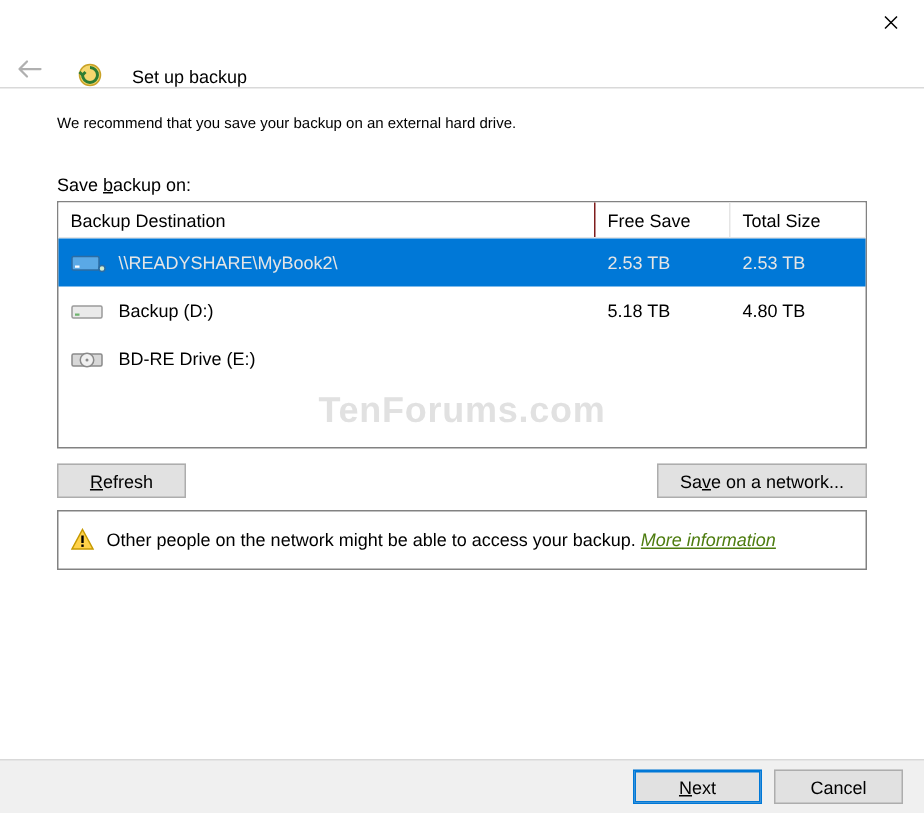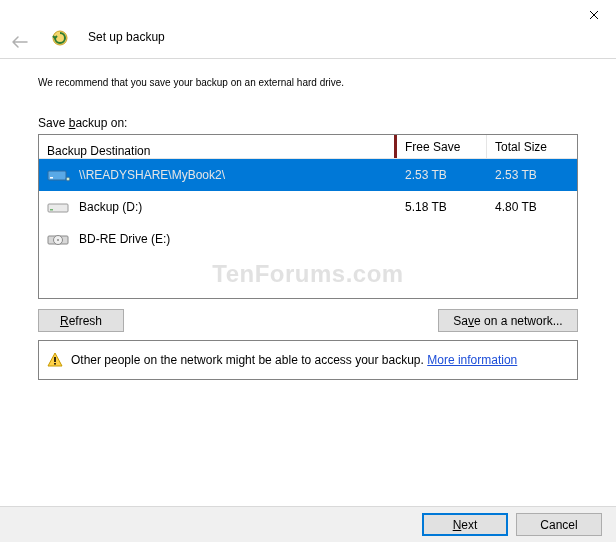--- a/index.html
+++ b/index.html
@@ -23,21 +23,21 @@
   }
   .tb-close {
     width: 45px; height: 30px;
     display: flex; align-items: center; justify-content: center;
     color: #000;
   }
   .tb-close svg { width: 10px; height: 10px; }
   .header-row {
     height: 28px;
     display: flex;
-    align-items: flex-start;
+    align-items: flex-end;
     padding: 0 8px;
     gap: 20px;
   }
   .back-arrow {
     width: 24px; height: 24px;
     display:flex; align-items:center; justify-content:center;
     color:#b0b0b0;
   }
   .back-arrow svg { width: 18px; height: 14px; }
   .app-icon { width: 16px; height: 16px; }
@@ -65,21 +65,21 @@
   }
   .list-header {
     display:flex;
     height: 24px;
     font-size: 12px;
     align-items: center;
     border-bottom: 1px solid #e5e5e5;
     background: #fff;
   }
   .col { padding: 0 8px; }
-  .col-dest { flex: 1; border-right: 3px solid #7f1d1d; height:100%; display:flex; align-items:flex-end;}
+  .col-dest { flex: 1; border-right: 1px solid #7f1d1d; height:100%; display:flex; align-items:center;}
   .col-free { width: 90px; border-right: 1px solid #e5e5e5; height:100%; display:flex; align-items:center;}
   .col-total { width: 90px; height:100%; display:flex; align-items:center;}
   .row {
     display:flex; align-items:center;
     height: 32px;
     font-size: 12px;
   }
   .row .rc-dest { flex:1; display:flex; align-items:center; gap:8px; padding:0 8px;}
   .row .rc-free { width:90px; padding:0 8px;}
   .row .rc-total { width:90px; padding:0 8px;}
@@ -105,21 +105,21 @@
     border: 1px solid #828282;
     height: 40px;
     margin-top: 8px;
     display:flex;
     align-items:center;
     padding: 0 8px;
     gap: 8px;
     font-size: 12px;
   }
   .warn-icon { width:16px; height:16px; flex-shrink:0; }
-  .link { color:#1d4ed8; text-decoration: underline; cursor: default; }
+  .link { color:#4d7c0f; text-decoration: underline; cursor: default; font-style: italic; }
   .footer {
     position:absolute;
     left:0; right:0; bottom:0;
     height: 36px;
     background: #f0f0f0;
     border-top: 1px solid #d9d9d9;
     display:flex;
     align-items:center;
     justify-content:flex-end;
     padding: 0 14px;

